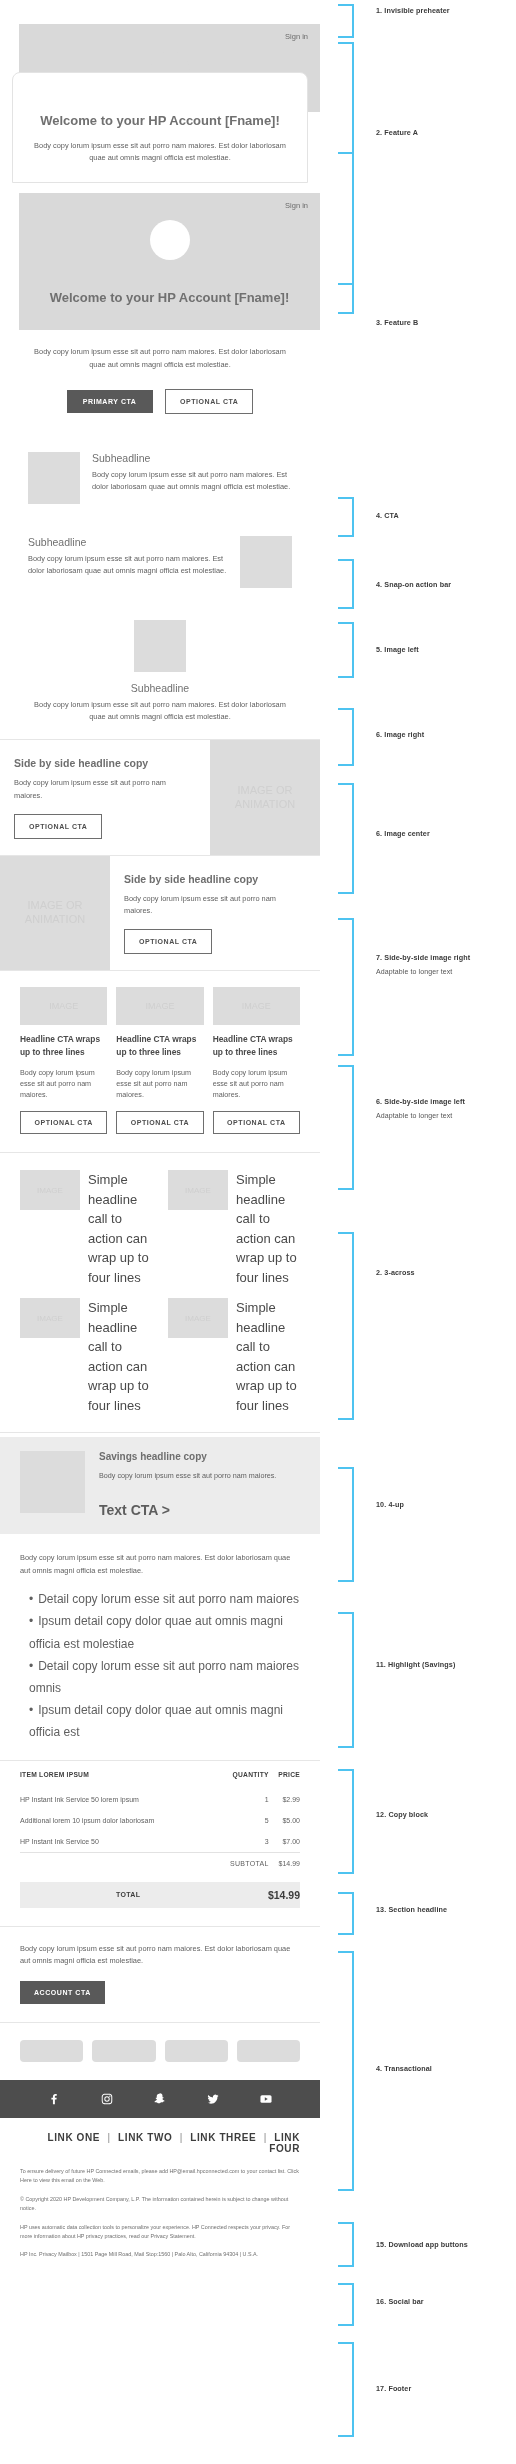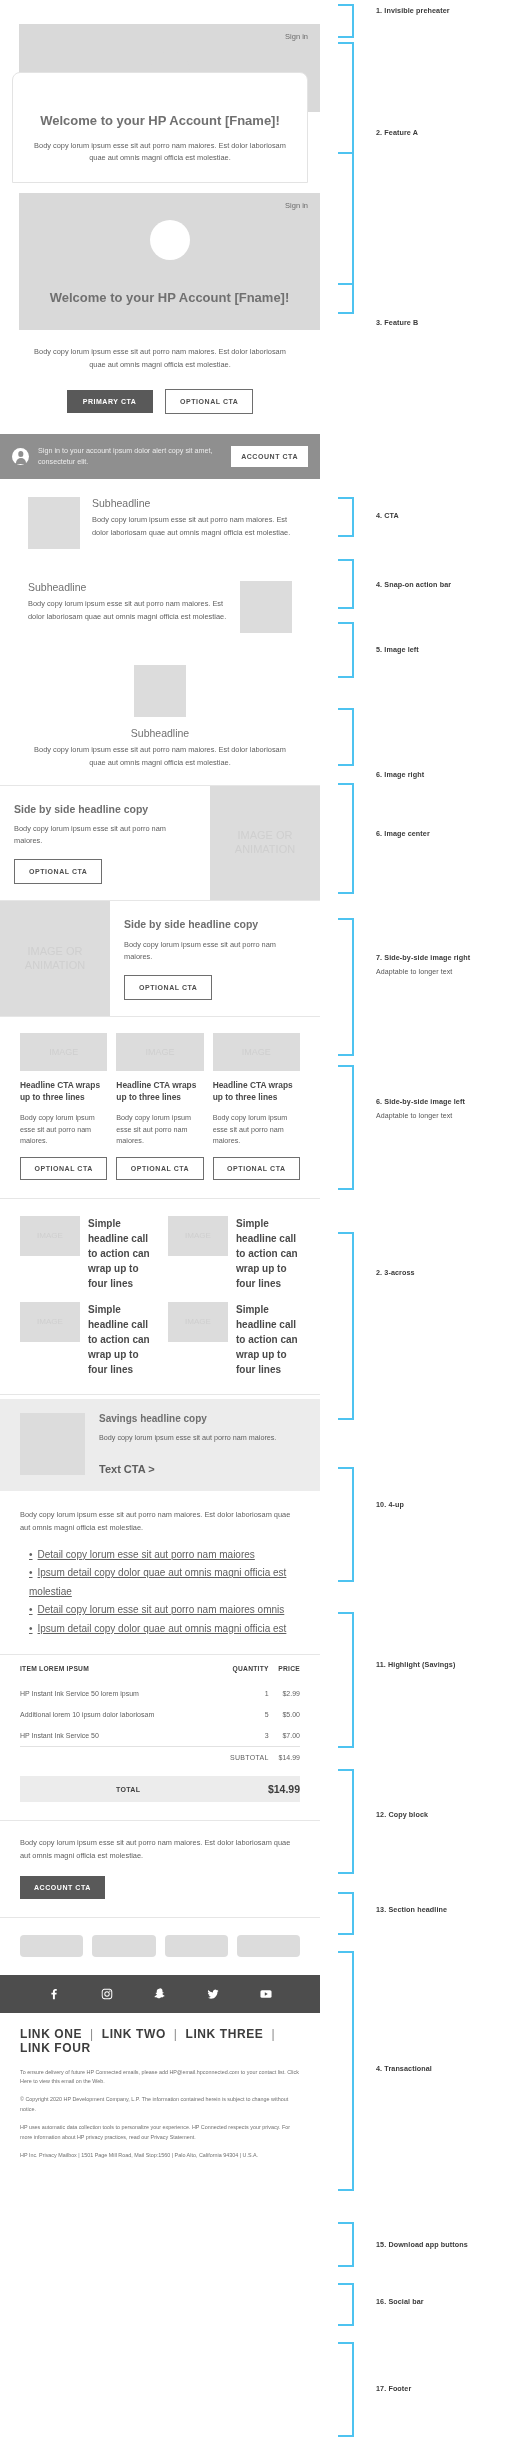--- a/index.html
+++ b/index.html
@@ -150,34 +150,34 @@
   .three .btn { display: block; padding: 7px 2px; }
 
   
   .fourup { display: grid; grid-template-columns: 1fr 1fr; gap: 11px 16px; padding: 17px 20px; }
   .fu { display: flex; gap: 8px; align-items: flex-start; }
   .fu .ph {
     width: 60px; height: 40px; background: #dcdcdc; flex: 0 0 auto;
     display: flex; align-items: center; justify-content: center;
     color: #cfcfcf; font-size: 8px;
   }
-  .fu h4 { font-size: 10px; font-weight: bold; color: #4a4a4a; line-height: 1.5; }
+  .fu h4 { font-size: 13px; font-weight: normal; color: #4a4a4a; line-height: 1.5; }
 
   
   .highlight { background: #ececec; display: flex; gap: 14px; padding: 14px 20px 16px; }
   .highlight .ph { width: 65px; height: 62px; background: #dcdcdc; }
   .highlight h2 { font-size: 10px; font-weight: bold; color: #6e6e6e; margin-bottom: 8px; }
   .highlight p { font-size: 7.2px; color: #5f5f5f; line-height: 1.6; }
-  .textcta { font-size: 11px; font-weight: bold; color: #5d5d5d; margin-top: 20px; }
+  .textcta { font-size: 14px; font-weight: bold; color: #5d5d5d; margin-top: 20px; }
 
   
   .copyblock { padding: 18px 20px 16px; }
   .copyblock p { font-size: 7.4px; color: #5f5f5f; line-height: 1.72; }
   .copyblock ul { margin: 11px 0 0 9px; }
-  .copyblock li { font-size: 10px; color: #5f5f5f; line-height: 1.85; list-style: none; text-decoration: underline; }
+  .copyblock li { font-size: 12px; color: #5f5f5f; line-height: 1.85; list-style: none; }
   .copyblock li::before { content: "\2022"; margin-right: 5px; }
 
   
   .sectionhead {
     text-align: center; font-size: 13px; color: #6e6e6e;
     font-weight: normal; padding: 14px 0 14px;
   }
 
   
   .txn { padding: 4px 20px 8px; }
@@ -211,21 +211,21 @@
   .social {
     background: #4d4d4d; display: flex; justify-content: space-around;
     align-items: center; padding: 12px 28px;
   }
   .social .si { width: 14px; height: 14px; color: #ffffff; }
   .social .si svg { width: 100%; height: 100%; display: block; fill: #ffffff; }
 
   
   .footer { padding: 14px 20px 22px; }
   .flinks {
-    text-align: left; font-size: 12px; font-weight: bold;
+    text-align: right; font-size: 10px; font-weight: bold;
     color: #3d3d3d; letter-spacing: .6px; margin-bottom: 13px;
   }
   .flinks .sep { color: #8a8a8a; font-weight: normal; margin: 0 4px; }
   .fine { font-size: 5.4px; color: #707070; line-height: 1.75; margin-bottom: 9px; }
 </style>
 </head>
 <body>
 
 <div class="page">
 
@@ -254,25 +254,20 @@
         <h1 class="hero-title center" style="padding:30px 26px 0">Welcome to your HP Account [Fname]!</h1>
       </div>
       <p class="body-copy center" style="padding:16px 26px 0">Body copy lorum ipsum esse sit aut porro nam maiores. Est dolor laboriosam quae aut omnis magni officia est molestiae.</p>
     </div>
 
     <div class="cta-row">
       <span class="btn btn-primary">PRIMARY CTA</span>
       <span class="btn btn-outline">OPTIONAL CTA</span>
     </div>
 
-    <div class="snapbar">
-      <span class="snap-icon"></span>
-      <span class="snap-text">Sign in to your account ipsum dolor alert copy sit amet, consectetur elit.</span>
-      <span class="btn btn-white">ACCOUNT CTA</span>
-    </div>
 
     <div class="sec-pad imgrow" style="padding-top:18px">
       <div class="ph ph-sq"></div>
       <div>
         <h2 class="subhead">Subheadline</h2>
         <p class="body-copy">Body copy lorum ipsum esse sit aut porro nam maiores. Est dolor laboriosam quae aut omnis magni officia est molestiae.</p>
       </div>
     </div>
 
     <div class="sec-pad imgrow">
@@ -504,21 +499,21 @@
     <div class="bracket" style="top:497px;height:40px"></div>
     <div class="ann-label" style="top:511px">4. CTA</div>
 
     <div class="bracket" style="top:559px;height:50px"></div>
     <div class="ann-label" style="top:580px">4. Snap-on action bar</div>
 
     <div class="bracket" style="top:622px;height:56px"></div>
     <div class="ann-label" style="top:645px">5. Image left</div>
 
     <div class="bracket" style="top:708px;height:58px"></div>
-    <div class="ann-label" style="top:770px">6. Image right</div>
+    <div class="ann-label" style="top:730px">6. Image right</div>
 
     <div class="bracket" style="top:783px;height:111px"></div>
     <div class="ann-label" style="top:829px">6. Image center</div>
 
     <div class="bracket" style="top:918px;height:138px"></div>
     <div class="ann-label" style="top:953px">
       <span>7. Side-by-side image right</span>
       <span class="ann-sub">Adaptable to longer text</span>
     </div>
 

